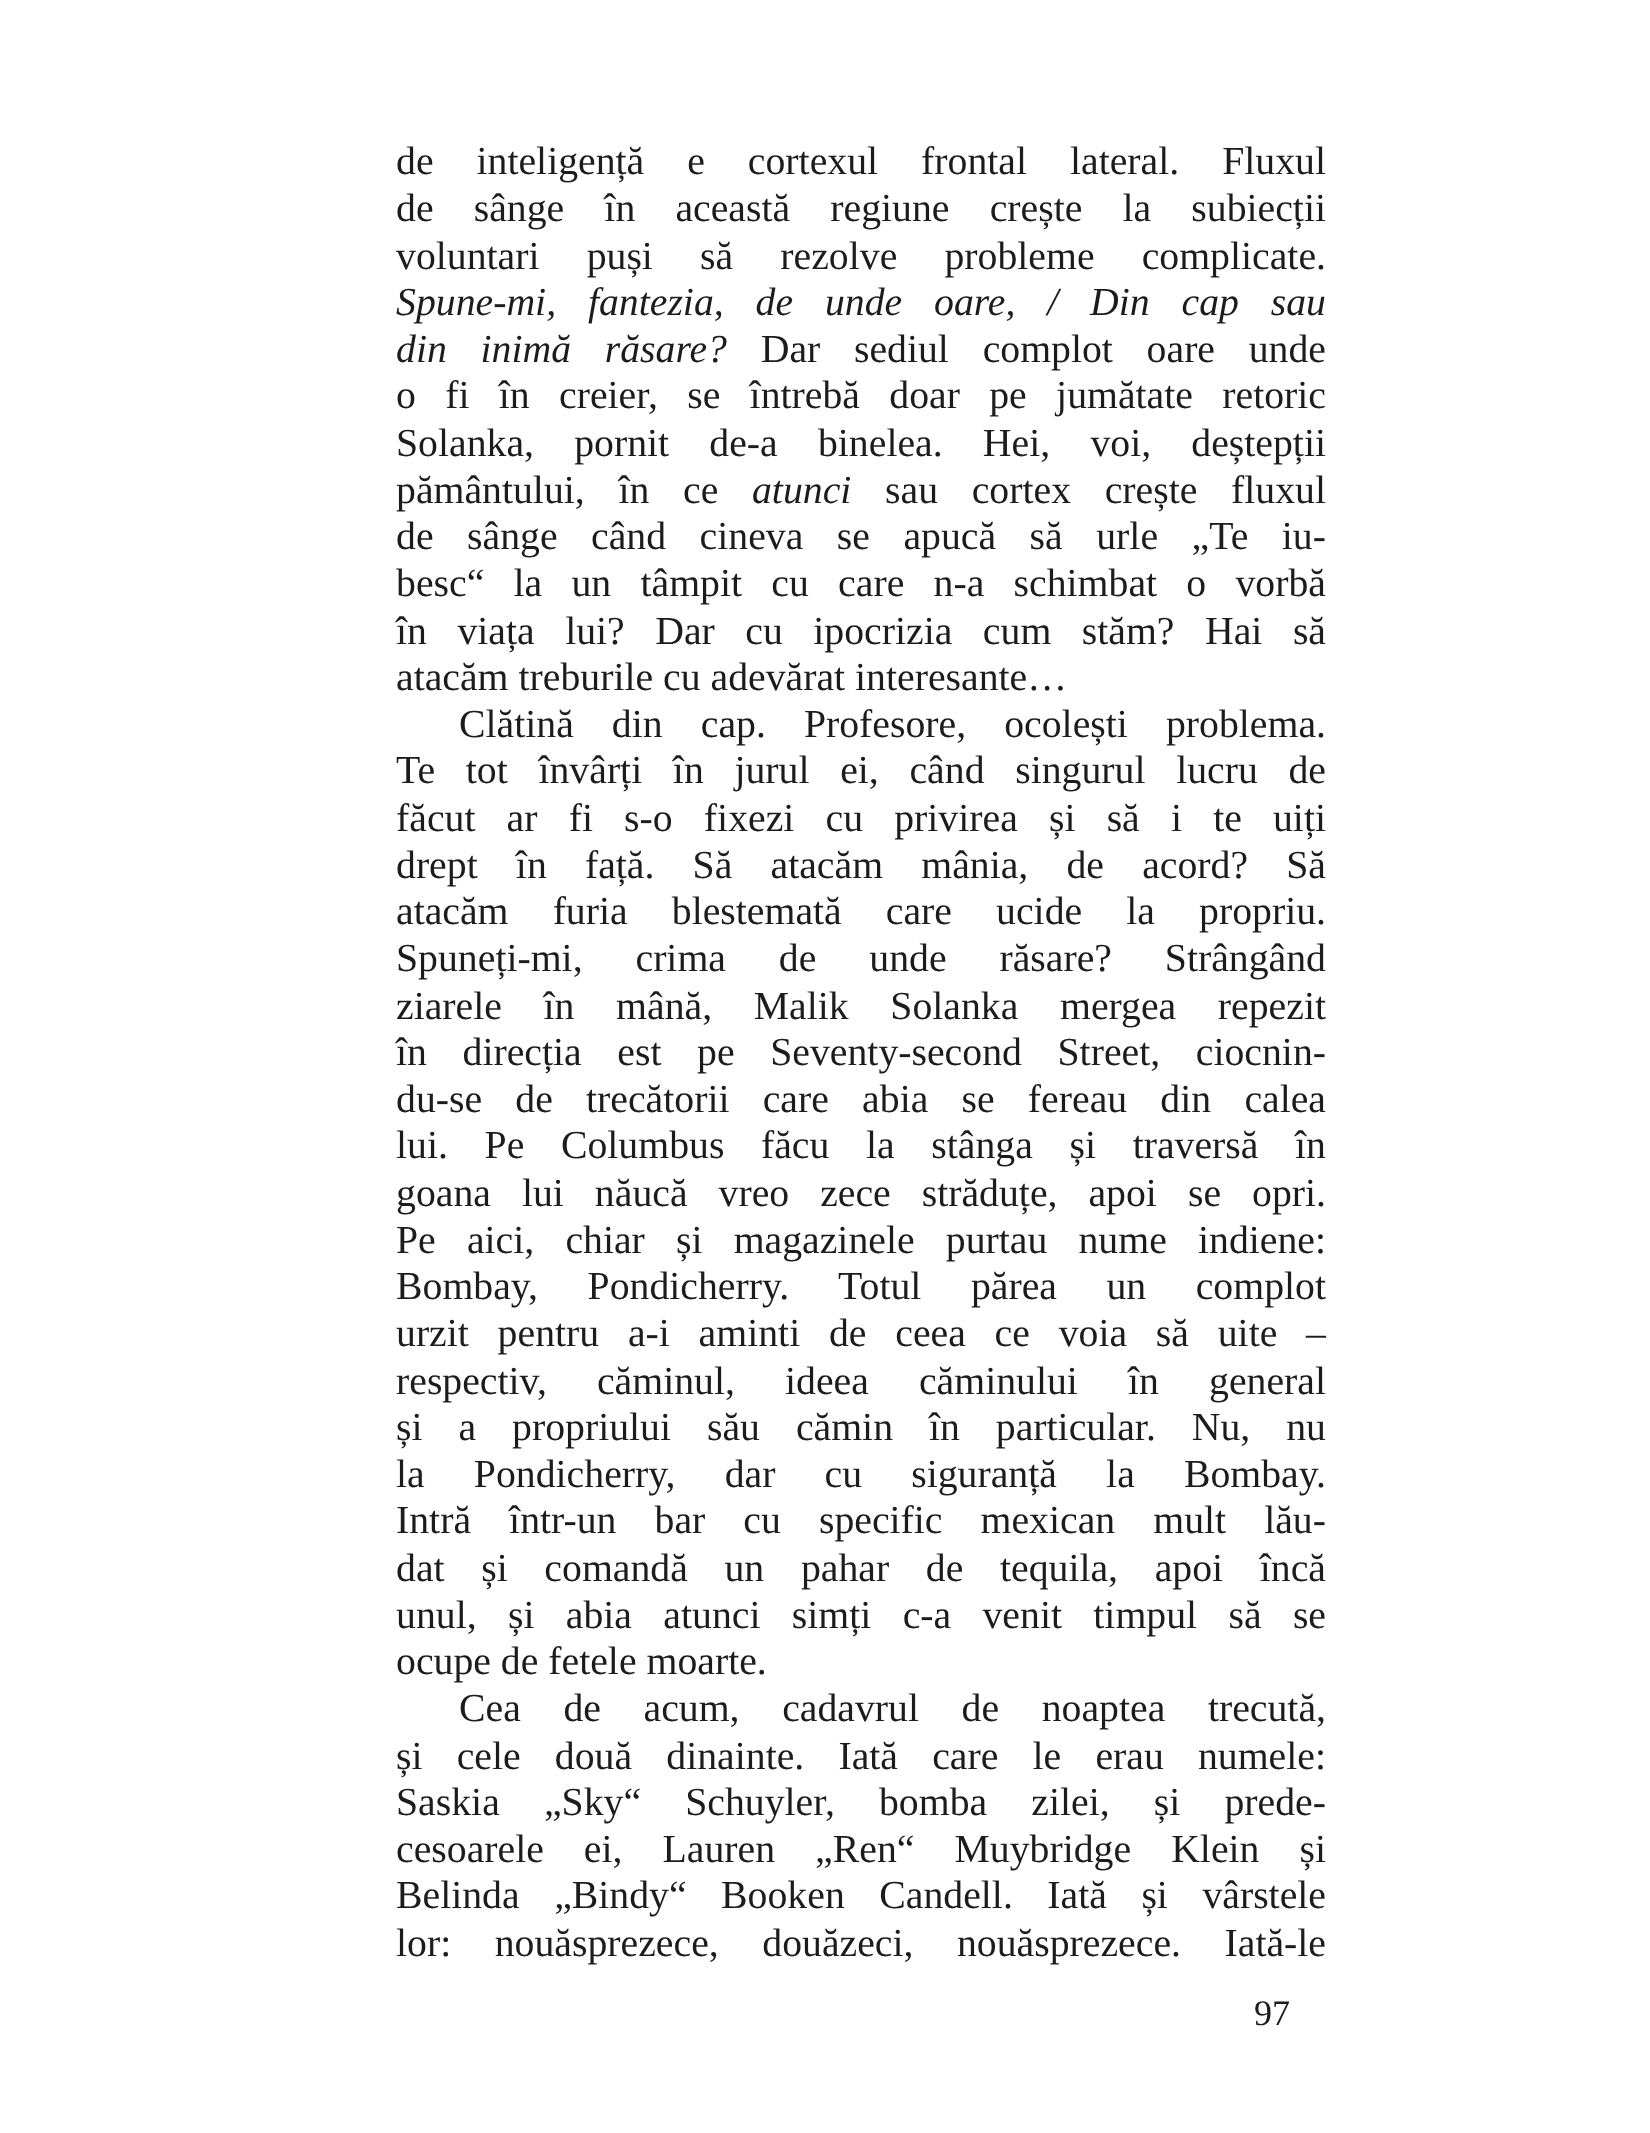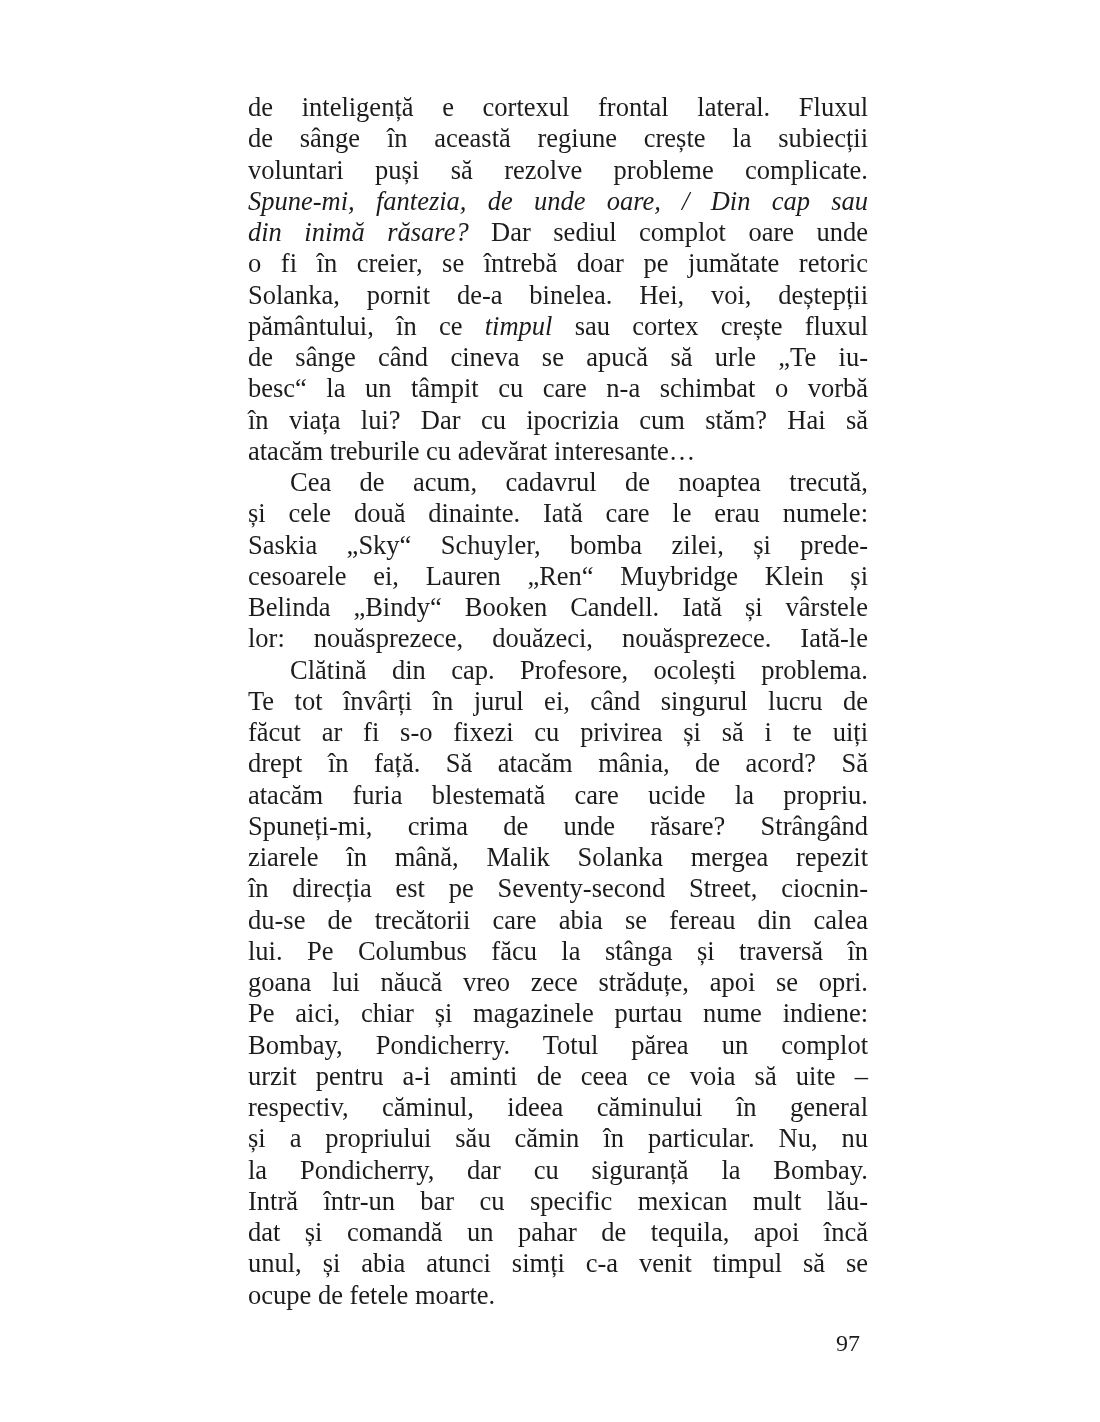--- a/index.html
+++ b/index.html
@@ -1,19 +1,19 @@
 <!DOCTYPE html>
 <html><head>
 <meta charset="utf-8">
 <style>
   html, body { margin: 0; padding: 0; background: #ffffff; }
   body { width: 1100px; height: 1422px; position: relative; overflow: hidden; }
   .page { position: absolute; left: 0; top: 0; width: 1100px; height: 1422px; background: #ffffff; }
   .text-block {
-    position: absolute; left: 248px; top: 92px; width: 620px;
+    position: absolute; left: 264px; top: 92px; width: 620px;
     font-family: "Liberation Serif", "DejaVu Serif", serif;
     font-size: 26.5px; color: #1c1c1c;
   }
   .line {
     display: block; height: 31.26px; line-height: 31.26px;
     text-align: justify; text-align-last: justify;
     white-space: nowrap; overflow: visible;
   }
   .line.last { text-align-last: left; }
   .line.indent { padding-left: 42px; }
@@ -30,33 +30,25 @@
 <div class="page">
   <div class="text-block" id="text-block">
       <div>
         <span class="line"><span>de inteligență e cortexul frontal lateral. Fluxul</span></span>
         <span class="line"><span>de sânge în această regiune crește la subiecții</span></span>
         <span class="line"><span>voluntari puși să rezolve probleme complicate.</span></span>
         <span class="line"><span class="ital">Spune-mi, fantezia, de unde oare, / Din cap sau</span></span>
         <span class="line"><span class="ital">din inimă răsare?</span><span> Dar sediul complot oare unde</span></span>
         <span class="line"><span>o fi în creier, se întrebă doar pe jumătate retoric</span></span>
         <span class="line"><span>Solanka, pornit de-a binelea. Hei, voi, deștepții</span></span>
-        <span class="line"><span>pământului, în ce </span><span class="ital">timpul</span><span> sau cortex crește fluxul</span></span>
+        <span class="line"><span>pământului, în ce </span><span class="ital">atunci</span><span> sau cortex crește fluxul</span></span>
         <span class="line"><span>de sânge când cineva se apucă să urle „Te iu-</span></span>
         <span class="line"><span>besc“ la un tâmpit cu care n-a schimbat o vorbă</span></span>
         <span class="line"><span>în viața lui? Dar cu ipocrizia cum stăm? Hai să</span></span>
         <span class="line last"><span>atacăm treburile cu adevărat interesante…</span></span>
-      </div>
-      <div>
-        <span class="line indent"><span>Cea de acum, cadavrul de noaptea trecută,</span></span>
-        <span class="line"><span>și cele două dinainte. Iată care le erau numele:</span></span>
-        <span class="line"><span>Saskia „Sky“ Schuyler, bomba zilei, și prede-</span></span>
-        <span class="line"><span>cesoarele ei, Lauren „Ren“ Muybridge Klein și</span></span>
-        <span class="line"><span>Belinda „Bindy“ Booken Candell. Iată și vârstele</span></span>
-        <span class="line"><span>lor: nouăsprezece, douăzeci, nouăsprezece. Iată-le</span></span>
       </div>
       <div>
         <span class="line indent"><span>Clătină din cap. Profesore, ocolești problema.</span></span>
         <span class="line"><span>Te tot învârți în jurul ei, când singurul lucru de</span></span>
         <span class="line"><span>făcut ar fi s-o fixezi cu privirea și să i te uiți</span></span>
         <span class="line"><span>drept în față. Să atacăm mânia, de acord? Să</span></span>
         <span class="line"><span>atacăm furia blestemată care ucide la propriu.</span></span>
         <span class="line"><span>Spuneți-mi, crima de unde răsare? Strângând</span></span>
         <span class="line"><span>ziarele în mână, Malik Solanka mergea repezit</span></span>
         <span class="line"><span>în direcția est pe Seventy-second Street, ciocnin-</span></span>
@@ -67,15 +59,23 @@
         <span class="line"><span>Bombay, Pondicherry. Totul părea un complot</span></span>
         <span class="line"><span>urzit pentru a-i aminti de ceea ce voia să uite –</span></span>
         <span class="line"><span>respectiv, căminul, ideea căminului în general</span></span>
         <span class="line"><span>și a propriului său cămin în particular. Nu, nu</span></span>
         <span class="line"><span>la Pondicherry, dar cu siguranță la Bombay.</span></span>
         <span class="line"><span>Intră într-un bar cu specific mexican mult lău-</span></span>
         <span class="line"><span>dat și comandă un pahar de tequila, apoi încă</span></span>
         <span class="line"><span>unul, și abia atunci simți c-a venit timpul să se</span></span>
         <span class="line last"><span>ocupe de fetele moarte.</span></span>
       </div>
+      <div>
+        <span class="line indent"><span>Cea de acum, cadavrul de noaptea trecută,</span></span>
+        <span class="line"><span>și cele două dinainte. Iată care le erau numele:</span></span>
+        <span class="line"><span>Saskia „Sky“ Schuyler, bomba zilei, și prede-</span></span>
+        <span class="line"><span>cesoarele ei, Lauren „Ren“ Muybridge Klein și</span></span>
+        <span class="line"><span>Belinda „Bindy“ Booken Candell. Iată și vârstele</span></span>
+        <span class="line"><span>lor: nouăsprezece, douăzeci, nouăsprezece. Iată-le</span></span>
+      </div>
     </div>
   <div class="page-number">97</div>
 </div>
 
 </body></html>

